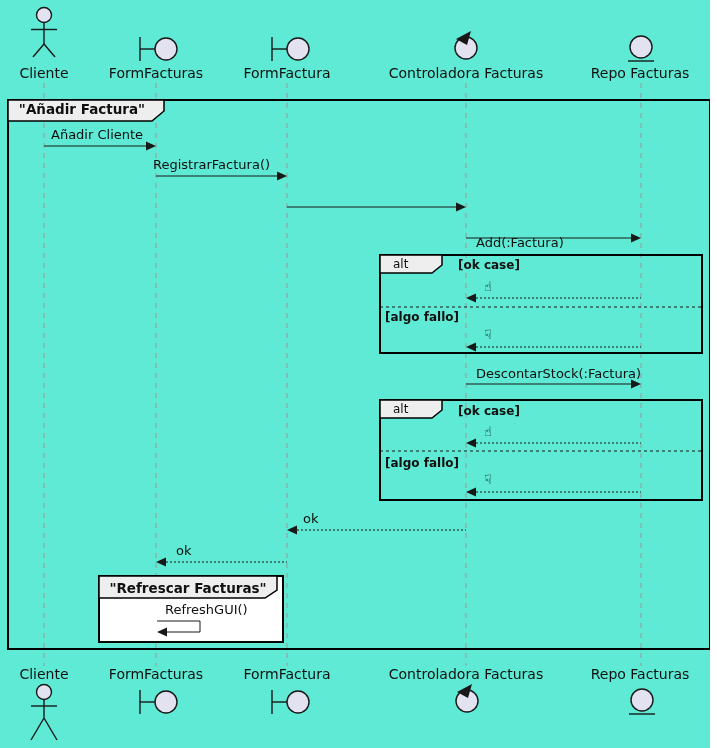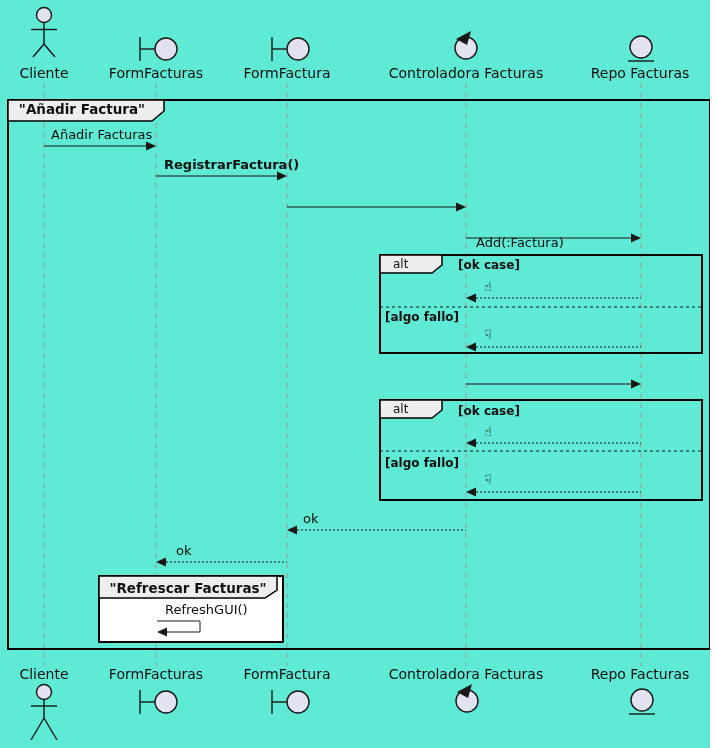--- a/index.html
+++ b/index.html
@@ -170,23 +170,24 @@
 
   <div class="t pl" style="left:44px;top:666px;">Cliente</div>
   <div class="t pl" style="left:156px;top:666px;">FormFacturas</div>
   <div class="t pl" style="left:287px;top:666px;">FormFactura</div>
   <div class="t pl" style="left:466px;top:666px;">Controladora Facturas</div>
   <div class="t pl" style="left:640px;top:666px;">Repo Facturas</div>
 
   <div class="t ft" style="left:82px;top:101px;">"Añadir Factura"</div>
   <div class="t ft" style="left:188px;top:580px;">"Refrescar Facturas"</div>
 
-  <div class="t ml" style="left:51px;top:127px;">Añadir Facturas</div>
-  <div class="t ml" style="left:164px;top:157px;font-weight:bold;">RegistrarFactura()</div>
+  <div class="t ml" style="left:51px;top:127px;">Añadir Cliente</div>
+  <div class="t ml" style="left:153px;top:157px;">RegistrarFactura()</div>
   <div class="t ml" style="left:476px;top:220px;margin-top:15px;">Add(:Factura)</div>
+  <div class="t ml" style="left:476px;top:366px;">DescontarStock(:Factura)</div>
   <div class="t ml" style="left:303px;top:511px;">ok</div>
   <div class="t ml" style="left:176px;top:543px;">ok</div>
   <div class="t ml" style="left:165px;top:602px;">RefreshGUI()</div>
 
   <div class="t op" style="left:393px;top:256px;">alt</div>
   <div class="t gd" style="left:458px;top:257px;">[ok case]</div>
   <div class="t th" style="left:484px;top:279px;">☝</div>
   <div class="t gd" style="left:385px;top:309px;">[algo fallo]</div>
   <div class="t th" style="left:484px;top:327px;">☟</div>
 

